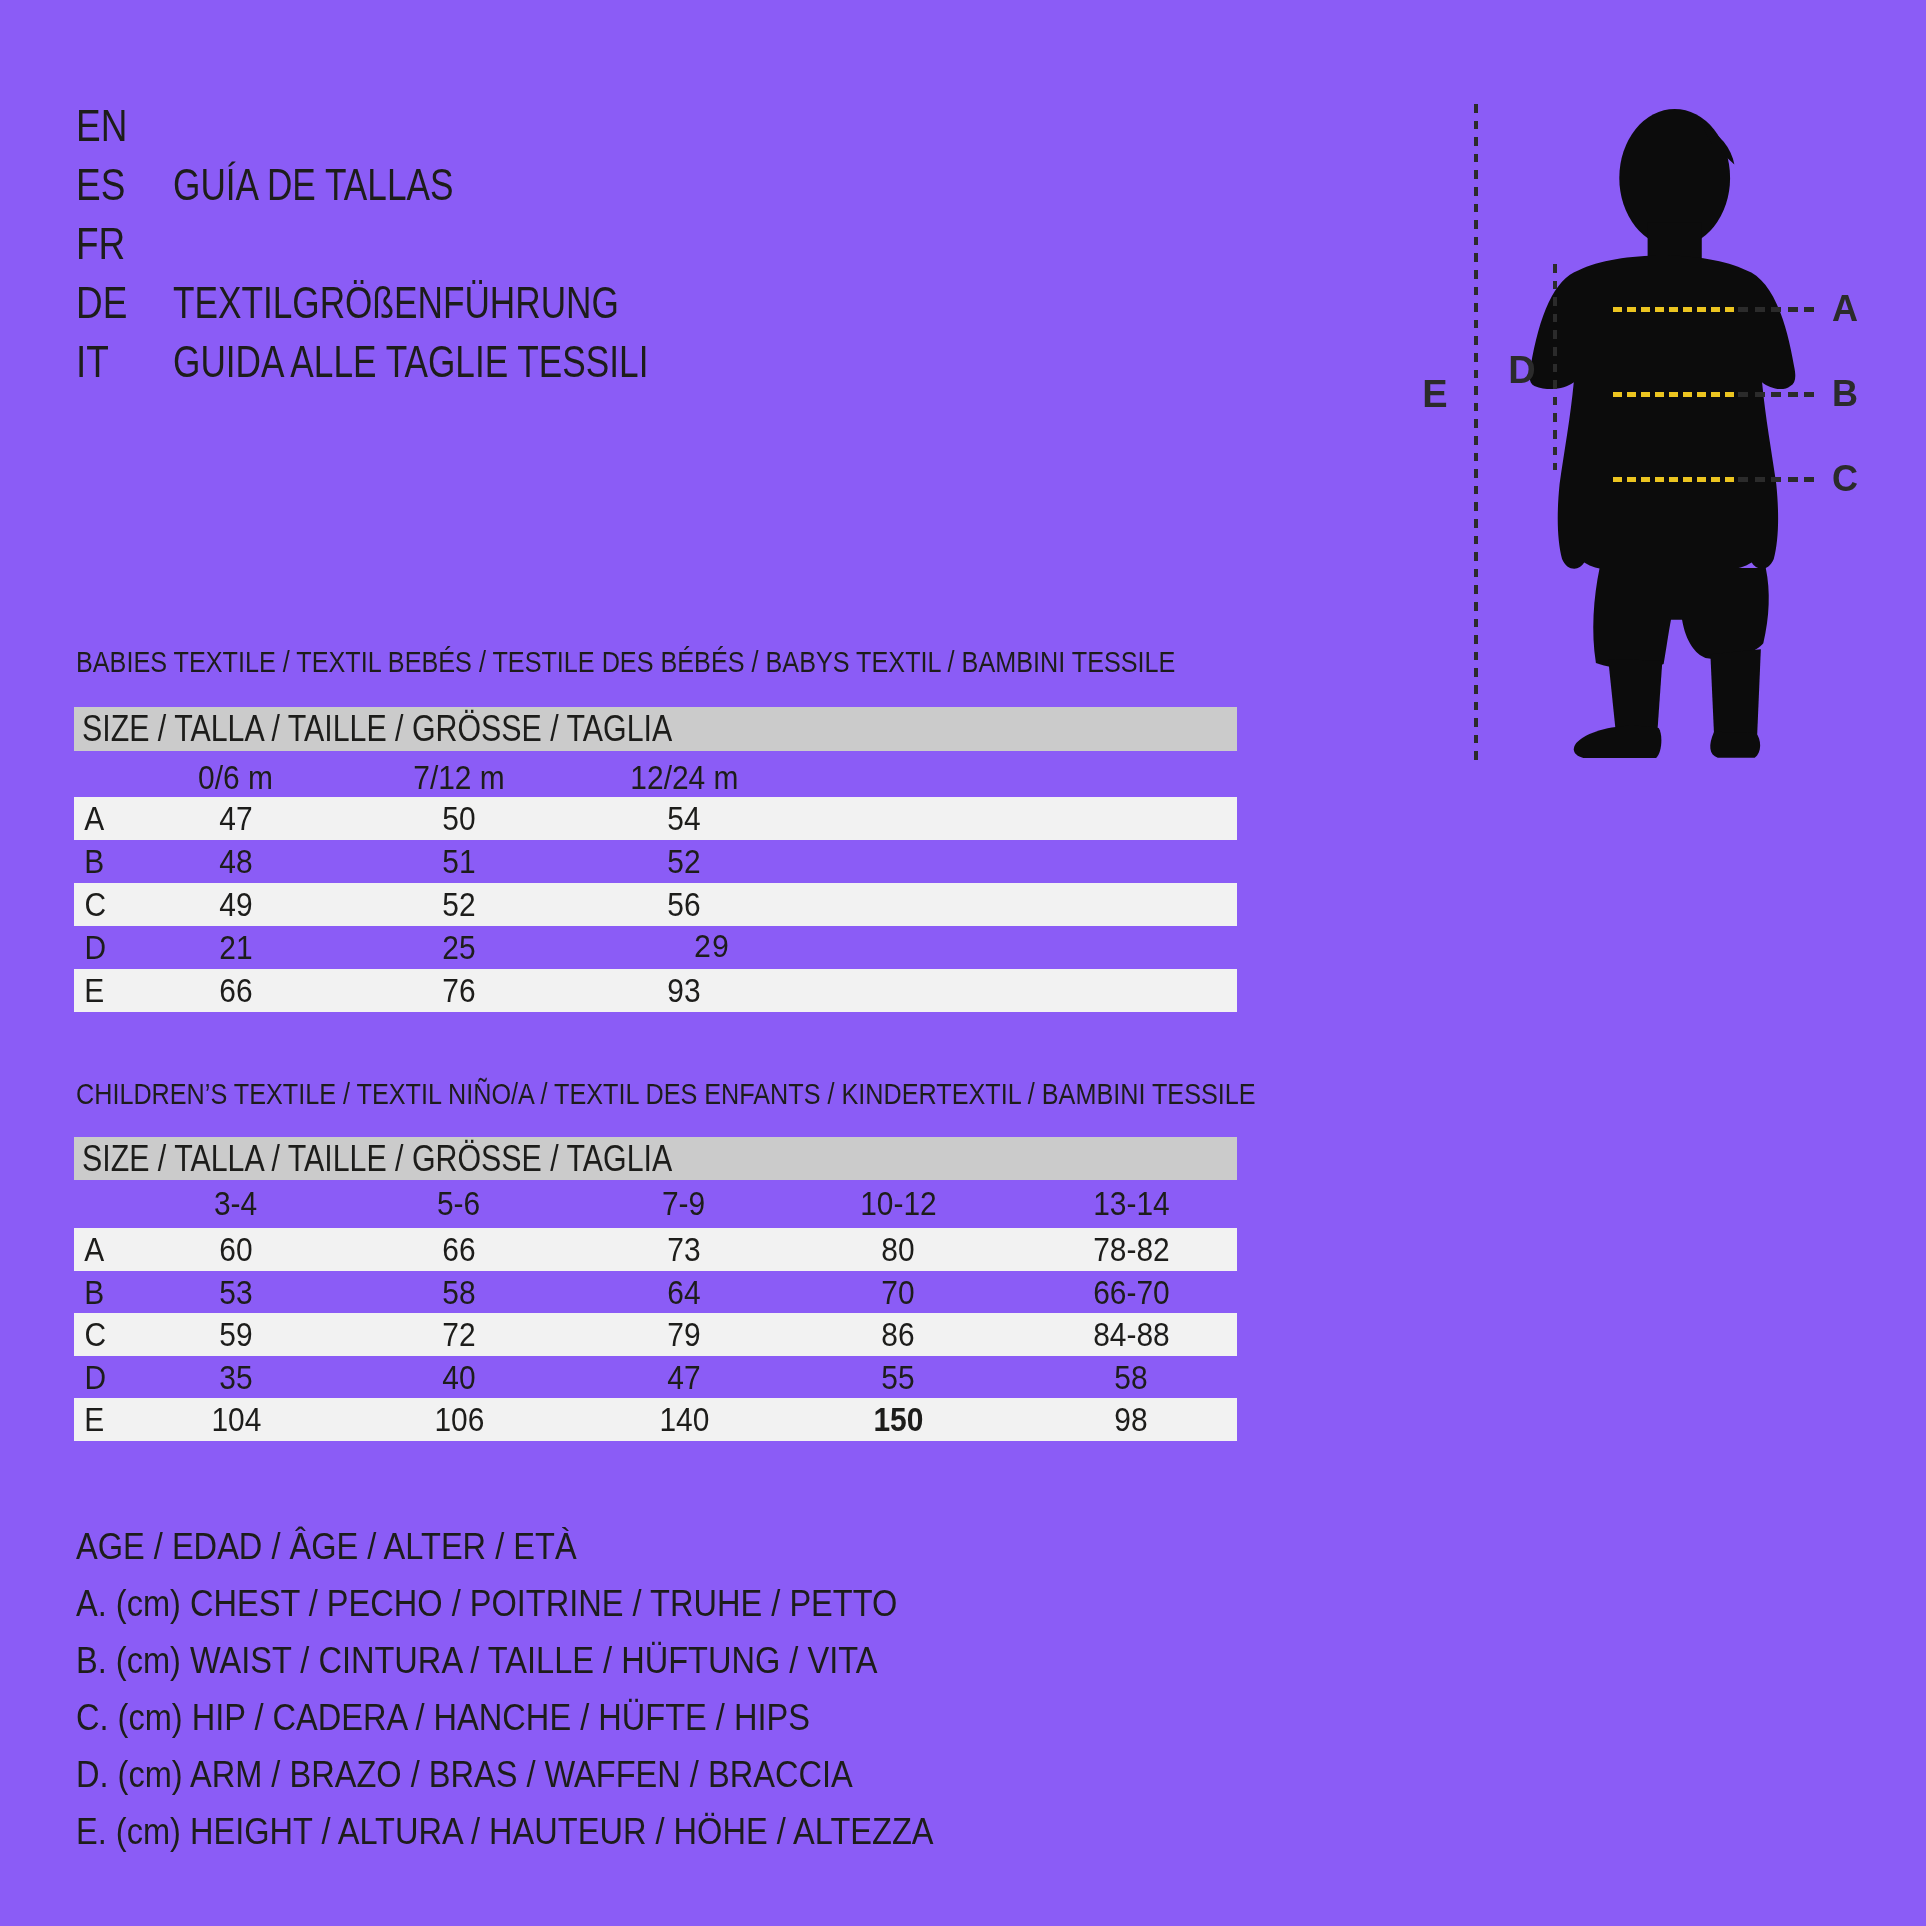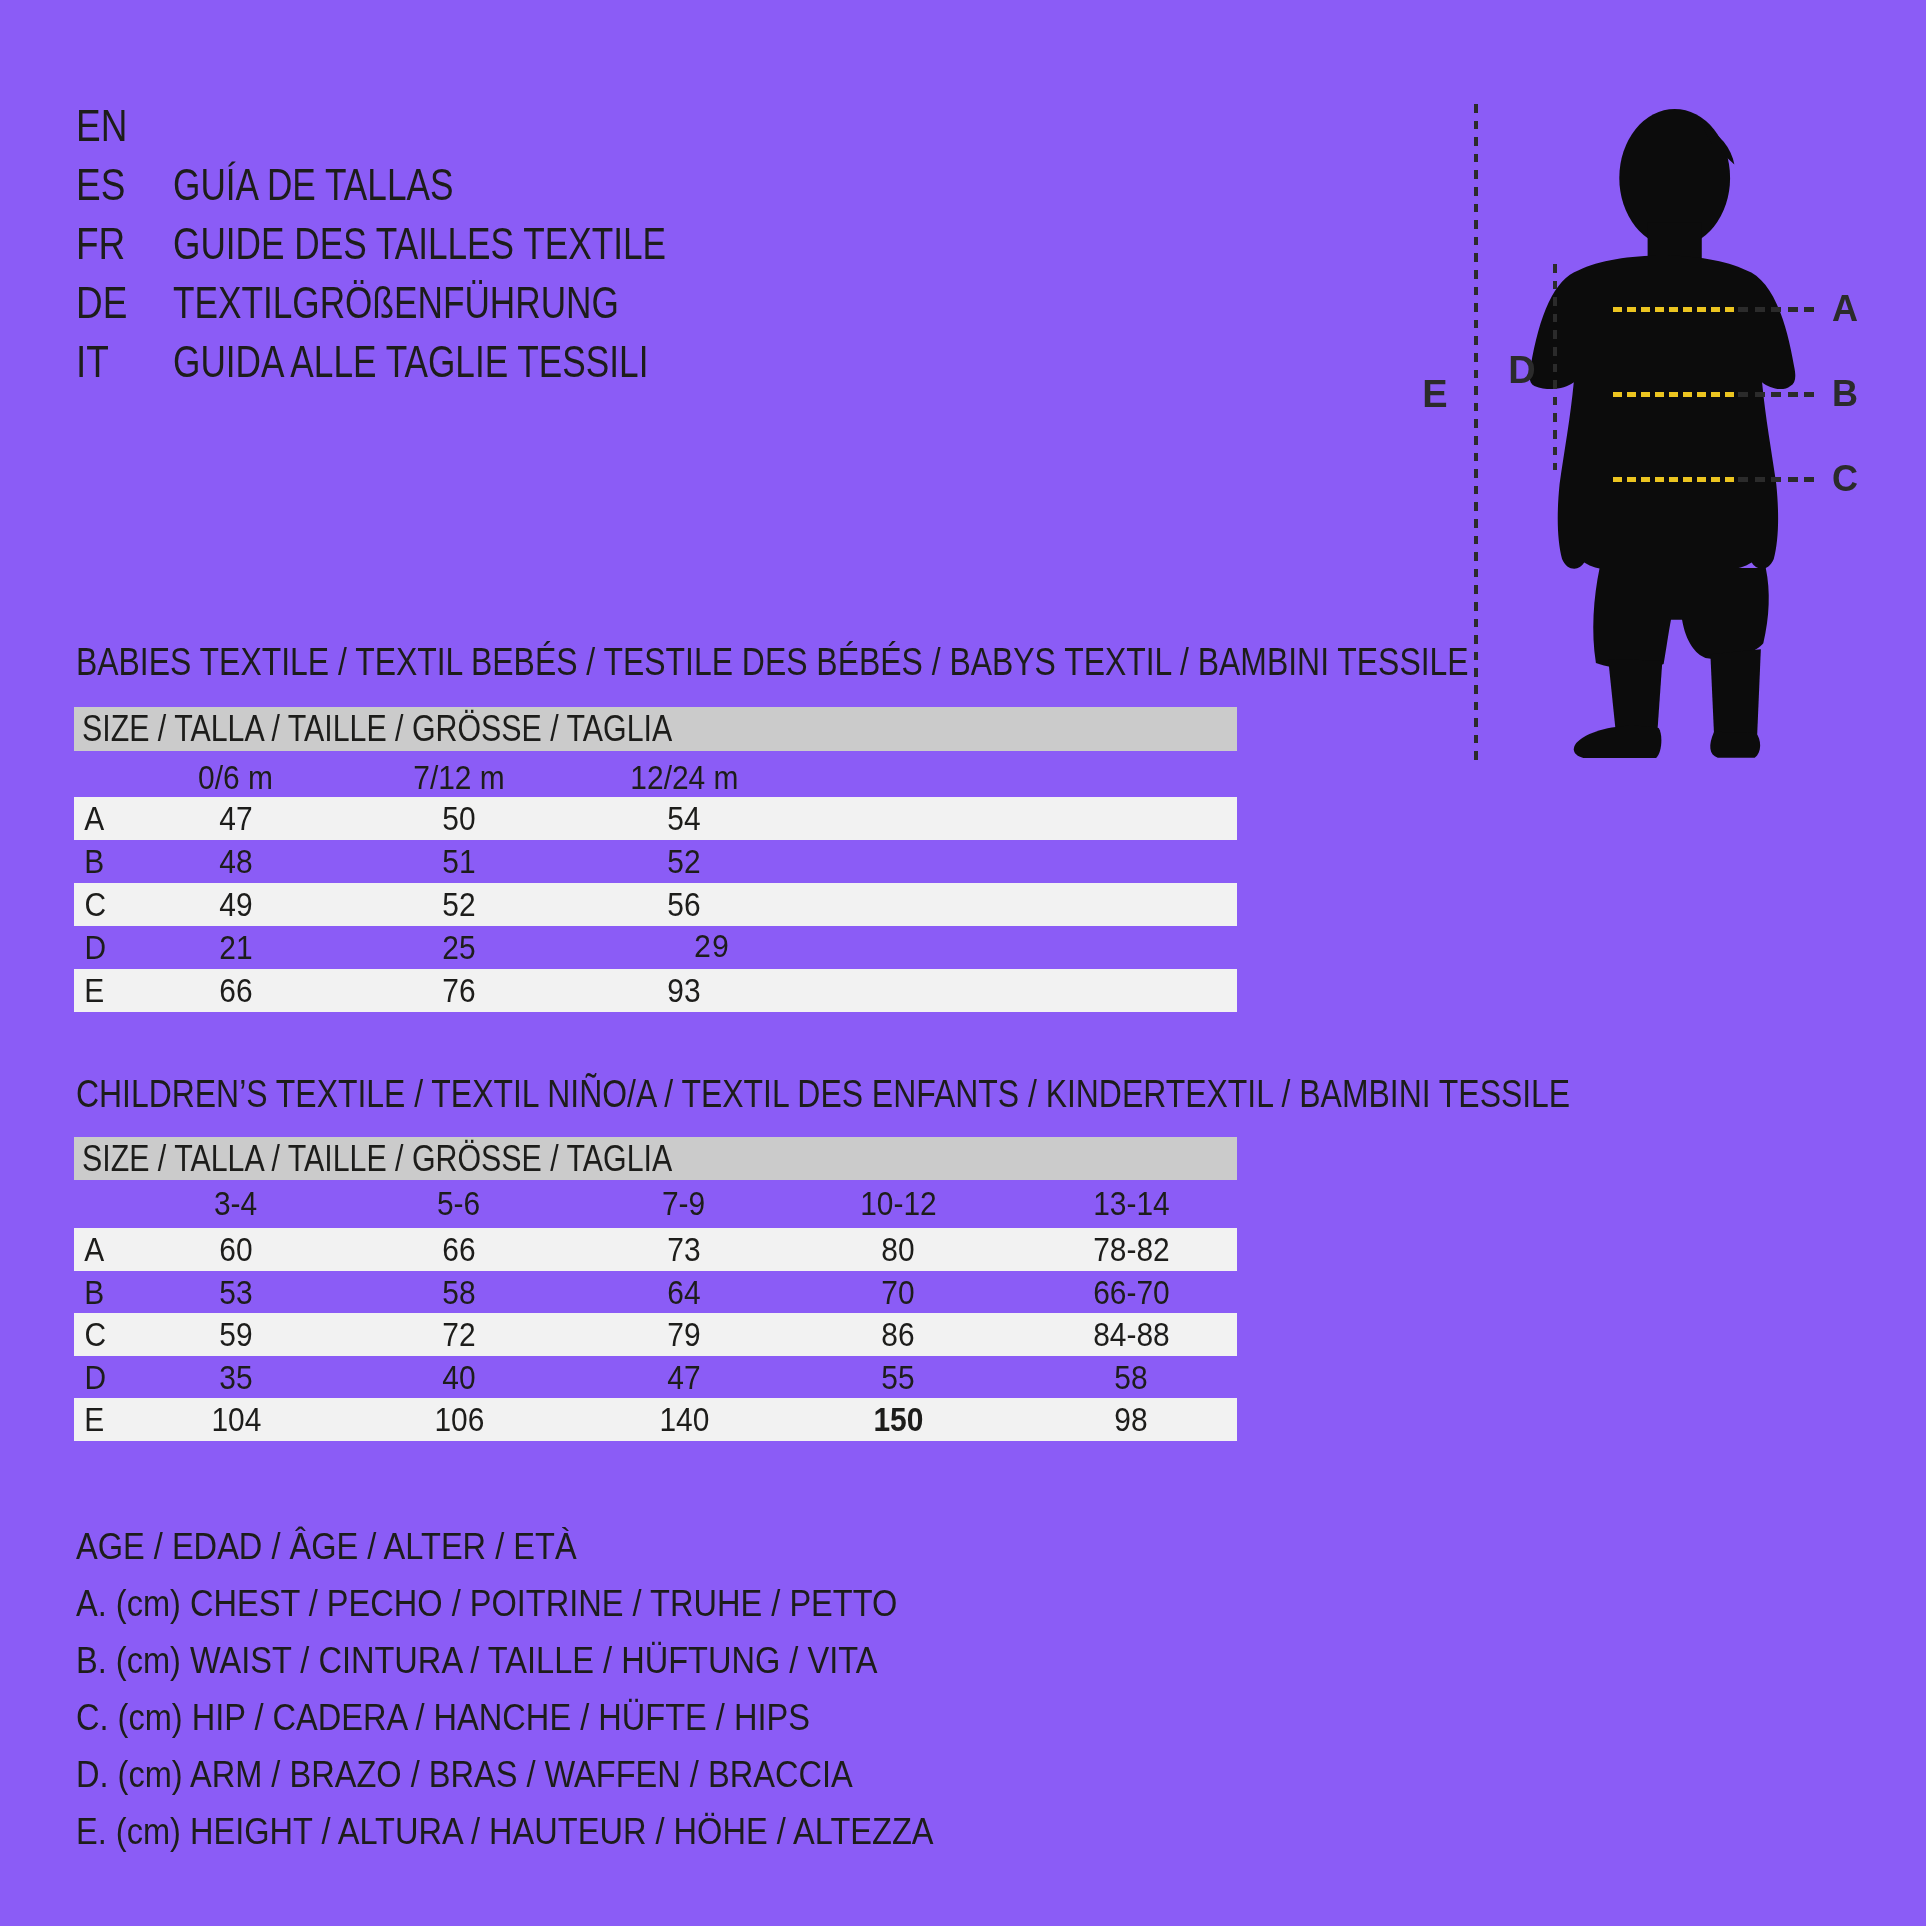--- a/index.html
+++ b/index.html
@@ -18,21 +18,21 @@
 
   
   .dot-v{position:absolute;width:3.7px;background-image:repeating-linear-gradient(to bottom,#2b2b2b 0 8.6px,transparent 8.6px 16.6px);}
   .dash-y{position:absolute;height:5px;background-image:repeating-linear-gradient(to right,#ecc520 0 8.6px,transparent 8.6px 14px);}
   .dash-k{position:absolute;height:5px;background-image:repeating-linear-gradient(to right,#2b2b2b 0 10px,transparent 10px 16.6px);}
   .mlabel{position:absolute;width:44px;height:44px;display:flex;align-items:center;justify-content:center;
           font-weight:bold;font-size:36px;color:#2b2b2b;}
   #silhouette{position:absolute;left:1479px;top:105px;}
 
   
-  .section-title{position:absolute;left:76px;height:38px;font-size:38px;display:flex;align-items:center;}
+  .section-title{position:absolute;left:76px;height:38px;font-size:30px;display:flex;align-items:center;}
   .size-bar{position:absolute;left:74px;width:1163px;background:#cbcbcb;display:flex;align-items:center;font-size:37px;}
   .size-bar .cond{transform:scaleX(.82);margin-left:8px;}
   .band{position:absolute;left:74px;width:1163px;background:#f2f2f2;}
   .rowlabel{position:absolute;left:83px;width:68px;display:flex;align-items:center;font-size:34px;}
   .cell{position:absolute;width:234px;display:flex;align-items:center;justify-content:center;font-size:34px;}
 
   
   #legend{position:absolute;left:76px;top:1518px;}
   .legend-line{height:57px;display:flex;align-items:center;font-size:37px;}
   .legend-line .cond{transform:scaleX(.88);}
@@ -45,21 +45,20 @@
   <div id="lang-header">
     <div class="lang-row">
       <span class="lang-code"><span class="cond">EN</span></span>
     </div>
     <div class="lang-row">
       <span class="lang-code"><span class="cond">ES</span></span>
       <span class="lang-title"><span class="cond">GUÍA DE TALLAS</span></span>
     </div>
     <div class="lang-row">
       <span class="lang-code"><span class="cond">FR</span></span>
-      <span class="lang-title"><span class="cond">GUIDE DES TAILLES TEXTILE</span></span>
     </div>
     <div class="lang-row">
       <span class="lang-code"><span class="cond">DE</span></span>
       <span class="lang-title"><span class="cond">TEXTILGRÖßENFÜHRUNG</span></span>
     </div>
     <div class="lang-row">
       <span class="lang-code"><span class="cond">IT</span></span>
       <span class="lang-title"><span class="cond">GUIDA ALLE TAGLIE TESSILI</span></span>
     </div>
   </div>

